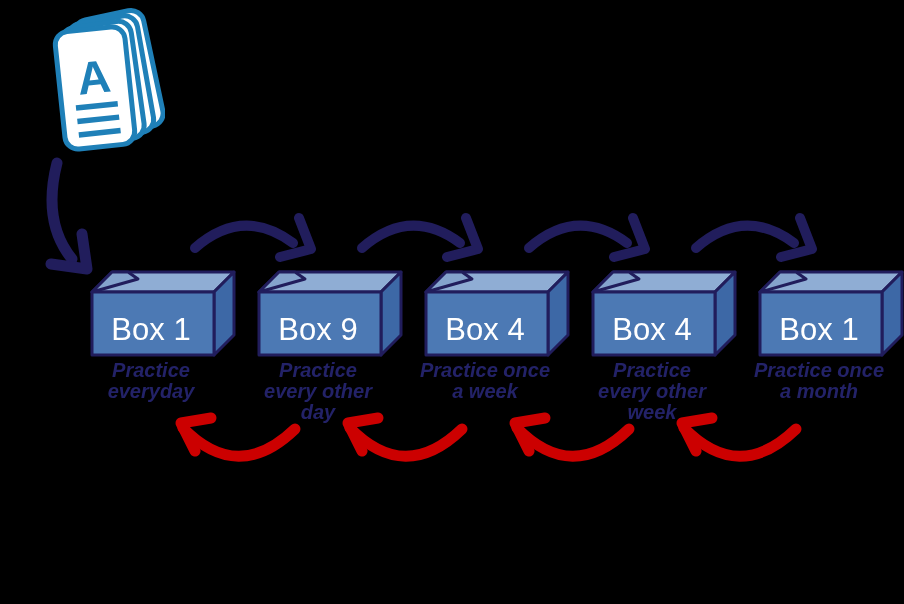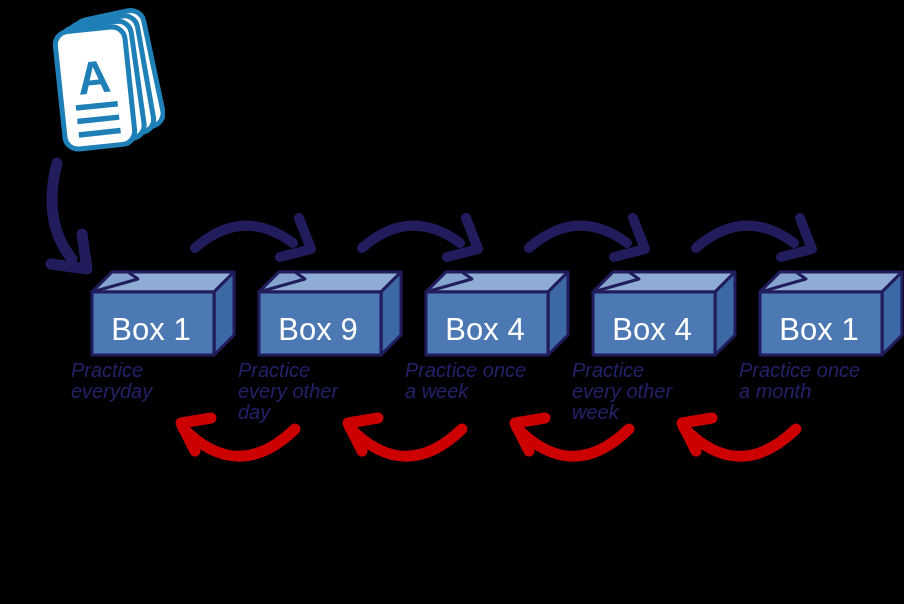--- a/index.html
+++ b/index.html
@@ -88,24 +88,25 @@
     align-items: center;
     justify-content: center;
     color: var(--box-label-text, #ffffff);
     font-size: 31px;
     font-weight: 400;
   }
   .box-caption {
     position: absolute;
     left: -17px; top: 92px;
     width: 160px;
+    text-align: center;
     color: var(--caption-text, #232268);
     font-size: 20px;
     line-height: 21px;
-    font-weight: normal;
+    font-weight: bold;
     font-style: italic;
     white-space: pre-line;
   }
 </style>
 </head>
 <body>
 
 <div class="stage">
 
   <svg class="arrows-layer" viewBox="0 0 904 604" aria-hidden="true">

